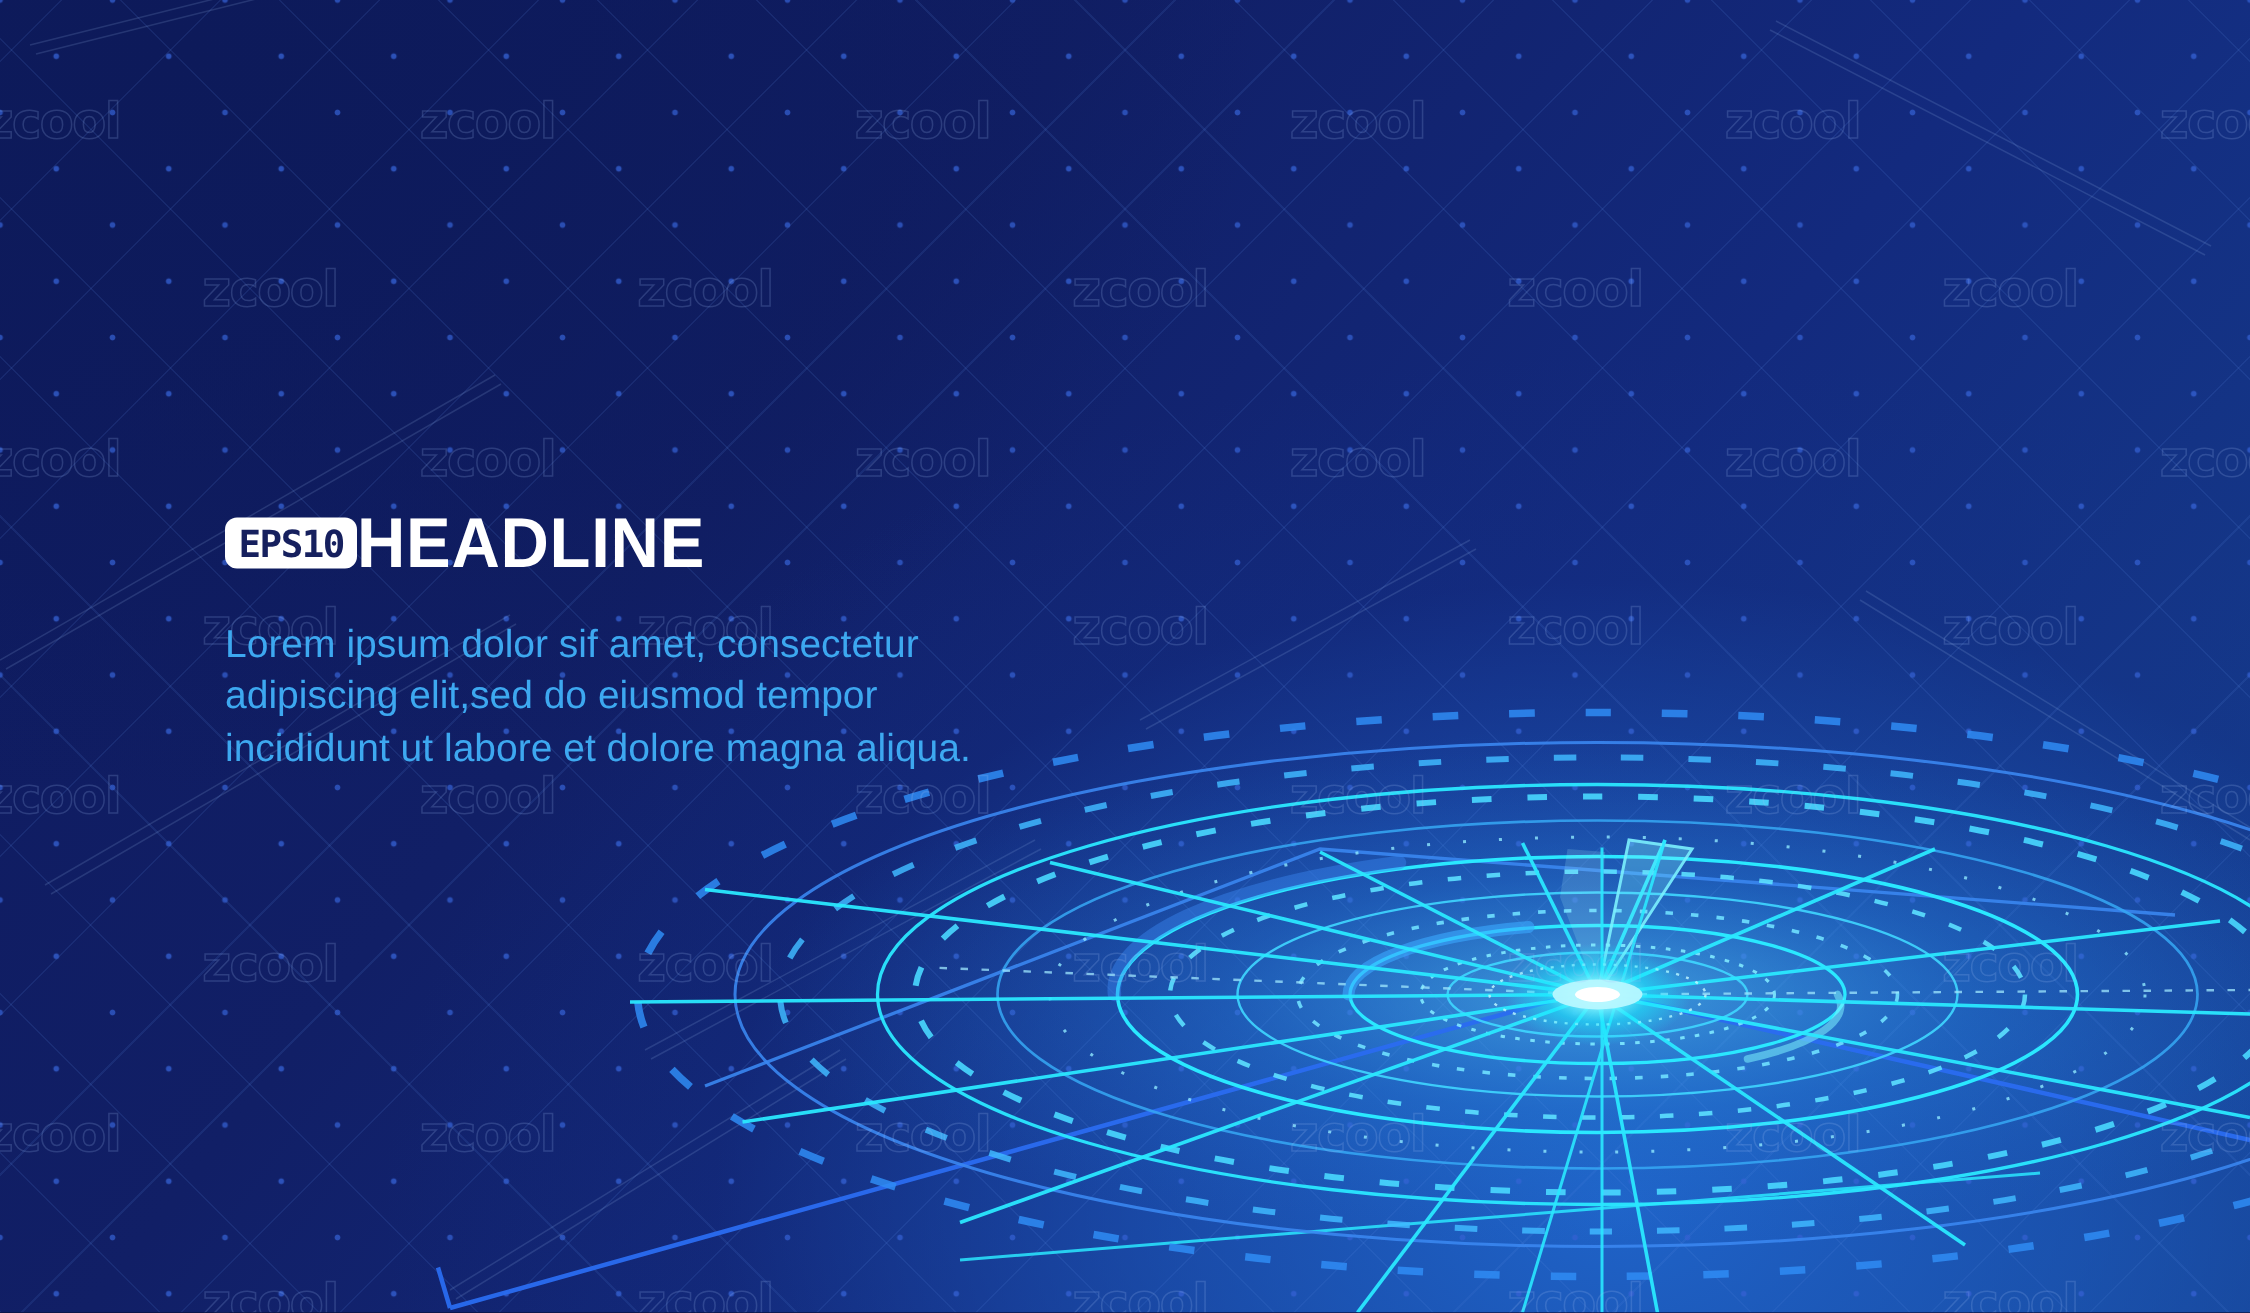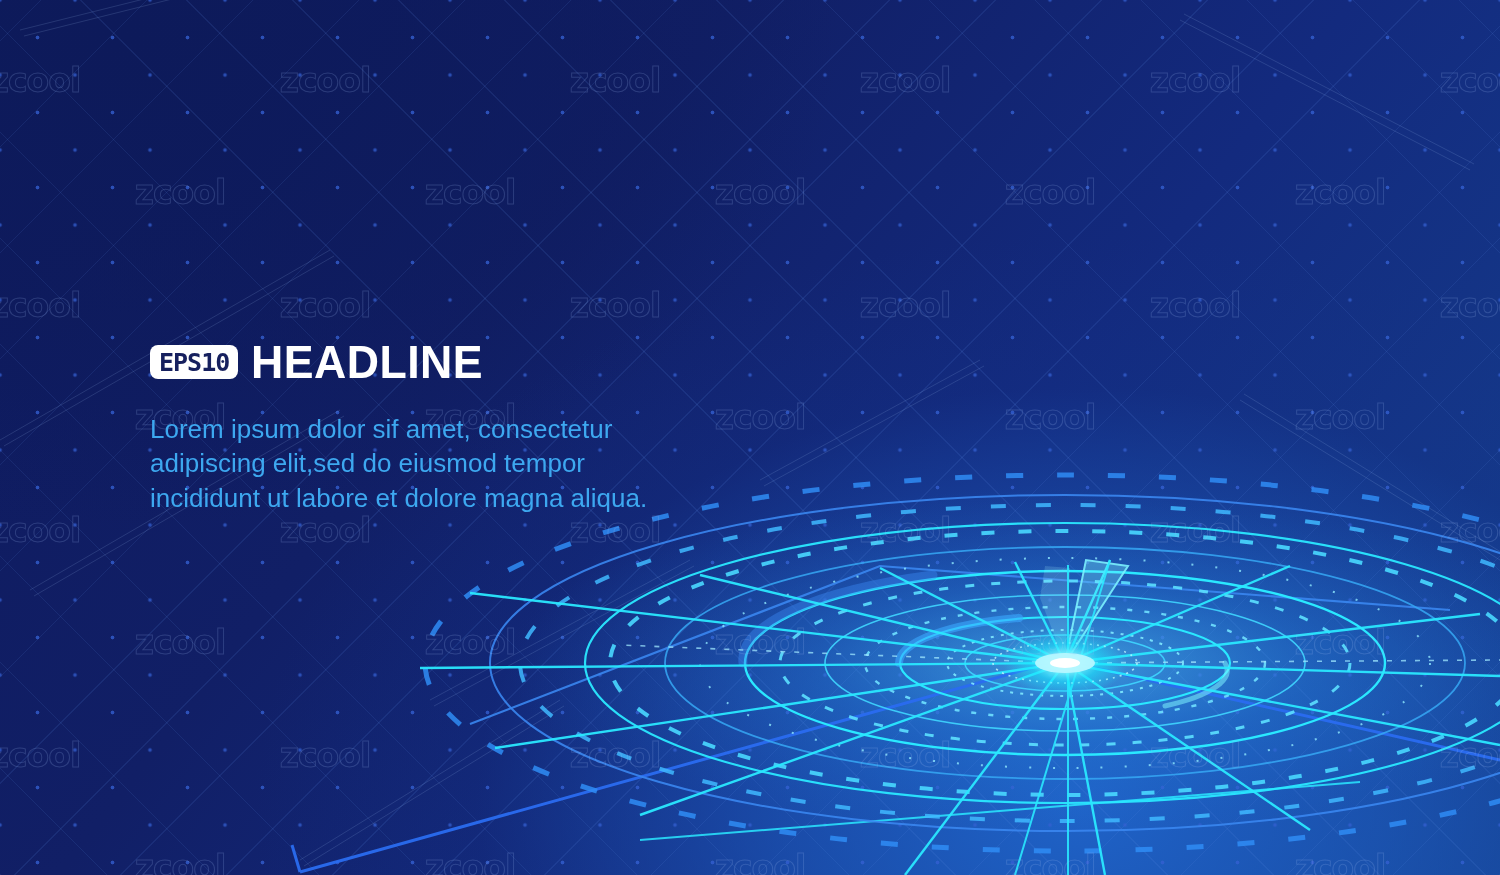--- a/index.html
+++ b/index.html
@@ -45,21 +45,21 @@
     font-size:33px;font-weight:bold;letter-spacing:-1px;
     font-family:"DejaVu Sans",sans-serif;
     color:rgba(0,0,0,0);
     -webkit-text-stroke:1px rgba(160,190,245,0.20);
     text-transform:lowercase;
     user-select:none;
   }
 
   
   .copy{position:absolute;left:150px;top:338px;width:520px;}
-  .headrow{display:flex;align-items:center;gap:13px;}
+  .headrow{display:flex;align-items:center;}
   .eps{
     background:#ffffff;border-radius:8px;padding:5px 9px 4px 9px;
     color:#16205e;font-size:25px;font-weight:bold;line-height:1;
     letter-spacing:-1px;font-family:"DejaVu Sans Mono","Liberation Mono",monospace;
     display:inline-block;
   }
   .headline{
     color:#ffffff;font-size:47px;font-weight:bold;line-height:1;
     letter-spacing:0.5px;transform:scaleX(0.95);transform-origin:left center;
   }

